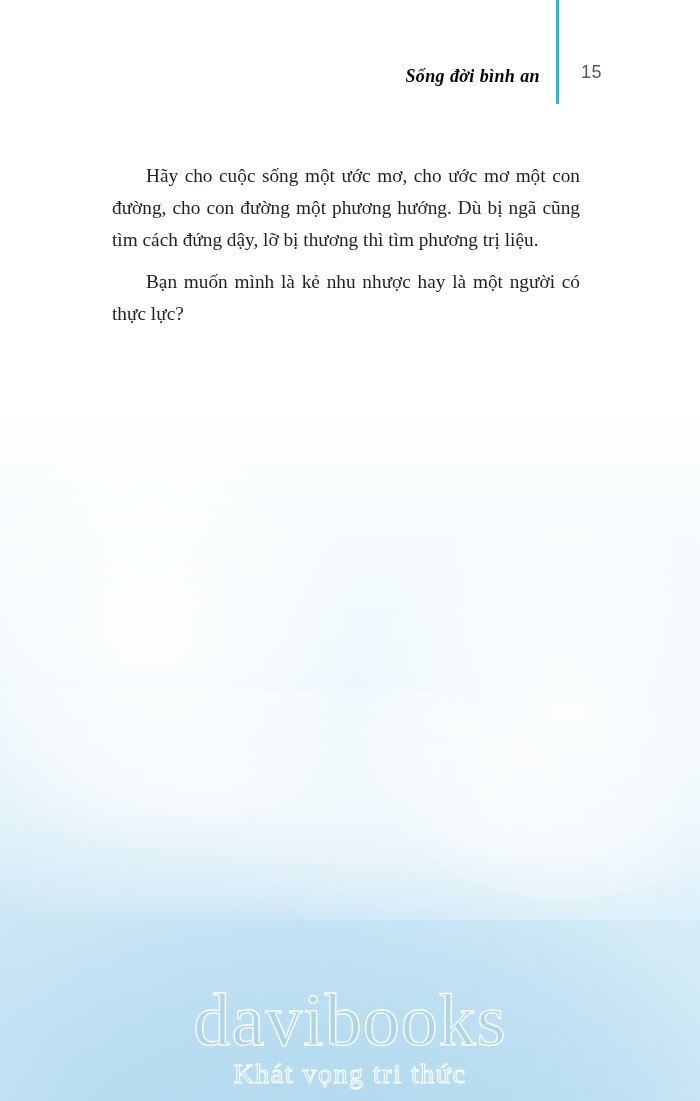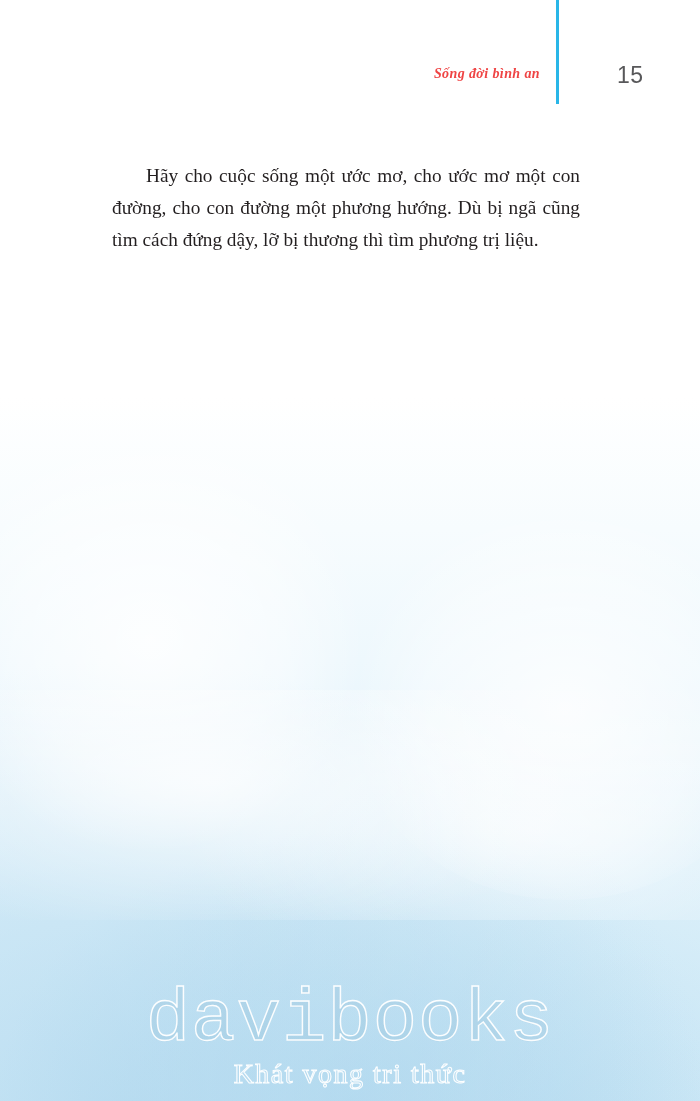--- a/index.html
+++ b/index.html
@@ -74,34 +74,33 @@
     height: 104px;
     background: #29b6e8;
   }
   .header-title {
     position: absolute;
     right: 160px;
     top: 66px;
     font-family: "Liberation Serif", serif;
     font-style: italic;
     font-weight: bold;
-    font-size: 14px;
+    font-size: 18px;
     letter-spacing: 0.4px;
-    color: #ef4444;
+    color: #000000;
     white-space: nowrap;
   }
   .header-pageno {
     position: absolute;
     left: 581px;
     top: 62px;
     font-family: "Liberation Sans", sans-serif;
-    font-size: 23px;
+    font-size: 18px;
     color: #58585a;
     letter-spacing: 0.5px;
-    margin-left: 36px;
   }
 
   
   .page-body {
     position: absolute;
     left: 108px;
     top: 160px;
     width: 472px;
   }
   .para {
@@ -121,21 +120,21 @@
   
   .watermark {
     position: absolute;
     left: 0;
     right: 0;
     bottom: 8px;
     text-align: center;
     pointer-events: none;
   }
   .wm-main {
-    font-family: Liberation Mono, monospace;
+    font-family: Liberation Serif, serif;
     font-size: 74px;
     line-height: 78px;
     letter-spacing: 1px;
     color: transparent;
     -webkit-text-stroke: 1.4px rgba(255,255,255,0.95);
     text-shadow: 0 1px 0 rgba(120,170,200,0.18);
   }
   .wm-sub {
     font-family: Liberation Serif, serif;
     font-size: 28px;
@@ -155,18 +154,19 @@
 <div class="bg-mist"></div>
 
 <div class="header">
   <div class="header-rule"></div>
   <div class="header-title">Sống đời bình an</div>
   <div class="header-pageno">15</div>
 </div>
 
 <div class="page-body">
   <p class="para">Hãy cho cuộc sống một ước mơ, cho ước mơ một con đường, cho con đường một phương hướng. Dù bị ngã cũng tìm cách đứng dậy, lỡ bị thương thì tìm phương trị liệu.</p>
+  <p class="para">Bạn muốn mình là kẻ nhu nhược hay là một người có thực lực?</p>
 </div>
 
 <div class="watermark">
   <div class="wm-main">davibooks</div>
   <div class="wm-sub">Khát vọng tri thức</div>
 </div>
 
 </body></html>

